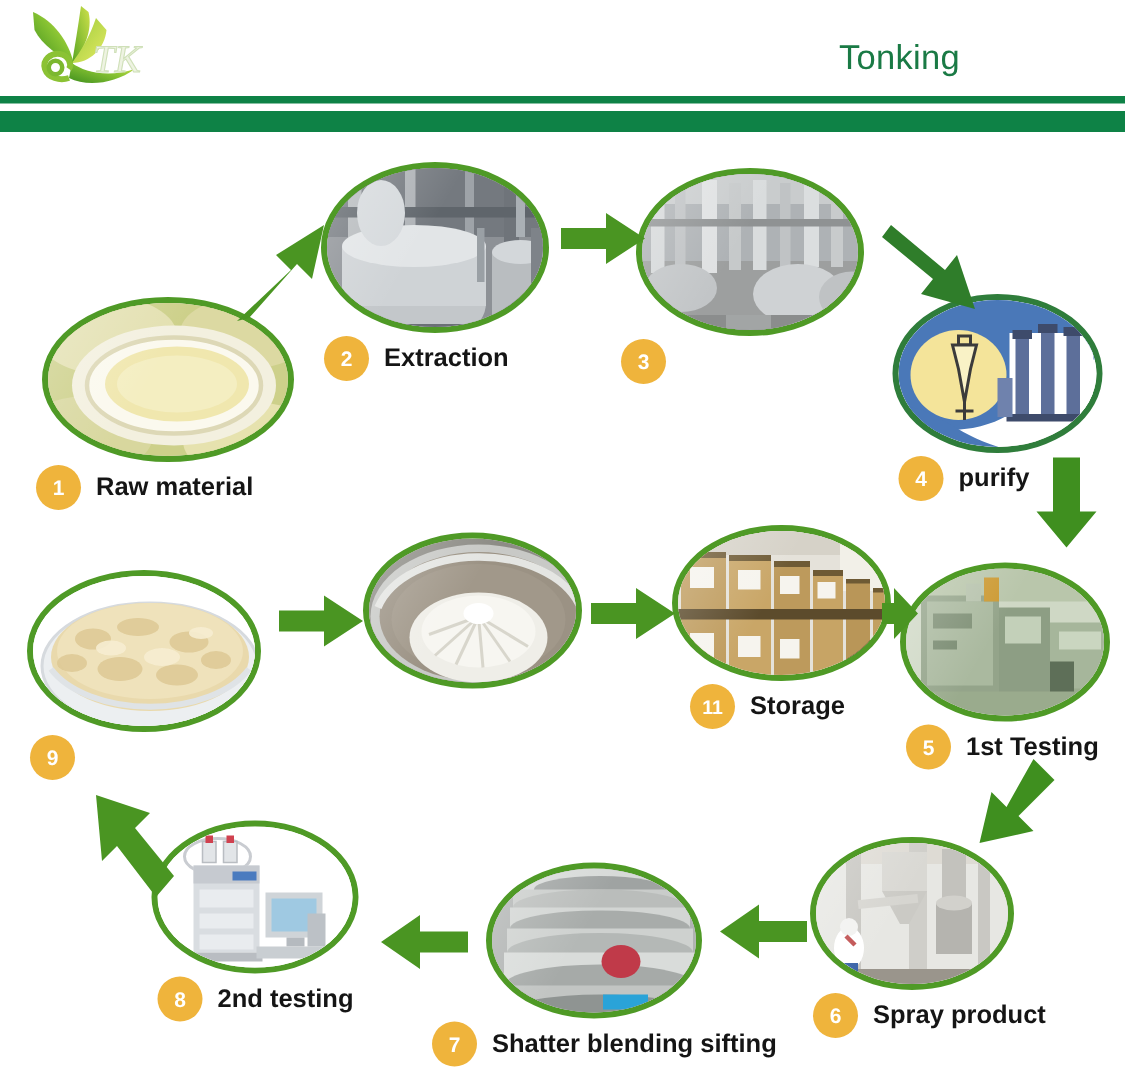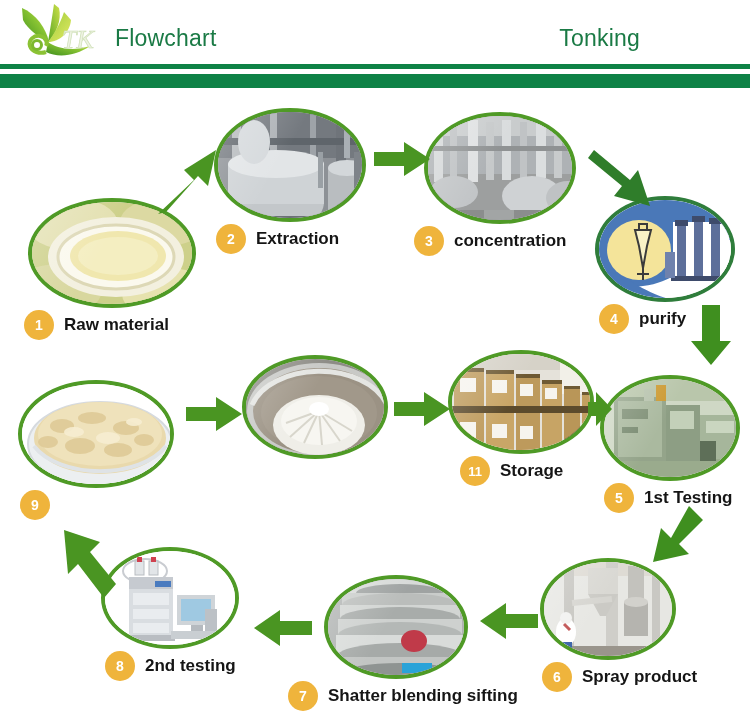--- a/index.html
+++ b/index.html
@@ -90,21 +90,20 @@
         <path d="M16 6 C30 12 40 26 43 40 C34 36 22 28 17 18 Z" fill="url(#lg1)"></path>
         <path d="M48 2 C46 16 44 28 42 40 C50 32 56 18 53 6 Z" fill="url(#lg2)"></path>
         <path d="M58 10 C54 22 48 32 42 40 C54 40 64 30 65 18 Z" fill="url(#lg3)"></path>
         <path d="M42 40 C50 46 66 50 84 44 C70 54 52 56 40 50 Z" fill="url(#lg1)"></path>
         <path d="M40 50 C34 52 26 50 24 44 C22 38 28 33 34 34 C40 35 42 41 40 44" fill="none" stroke="#8bc234" stroke-width="4"></path>
         <circle cx="31" cy="43" r="4.5" fill="none" stroke="#7cb82f" stroke-width="3"></circle>
         <text x="56" y="46" font-family="'Liberation Serif','DejaVu Serif',serif" font-size="26" font-style="italic" fill="#eef3e2" stroke="#cfe0b8" stroke-width="0.7">TK</text>
       </svg>
     </div>
 
-    <div class="header-title">Flowchart</div>
     <div class="header-brand">Tonking</div>
 
     <div class="bar-thin"></div>
     <div class="bar-thick"></div>
   </div>
 
   <div class="step" style="left:28px;top:198px;">
     <div class="bubble" style="width:168px;height:110px;">
       <div class="art">
         <svg width="168" height="110" viewBox="0 0 168 110" preserveAspectRatio="none">
@@ -179,21 +178,20 @@
           <ellipse cx="104" cy="80" rx="30" ry="20" fill="#cfd2d4"></ellipse>
           <ellipse cx="140" cy="82" rx="22" ry="17" fill="#bfc2c4"></ellipse>
           <rect x="0" y="94" width="152" height="18" fill="#8b8d8d"></rect>
           <rect x="56" y="94" width="30" height="18" fill="#a2a5a5"></rect>
         </svg>
       </div>
       <div class="sheen"></div>
     </div>
     <div class="caption" style="left:-10px;top:114px;">
       <div class="badge">3</div>
-      <div class="cap-label">concentration</div>
     </div>
   </div>
 
   <div class="step" style="left:595px;top:196px;">
     <div class="bubble" style="width:140px;height:106px;border-color:#2f7d3b;">
       <div class="art">
         <svg width="140" height="106" viewBox="0 0 140 106" preserveAspectRatio="none">
           <rect width="140" height="106" fill="#ffffff"></rect>
           <path d="M0 0 H140 V40 C100 34 96 80 44 86 C20 88 8 96 0 106 Z" fill="#4a78b8"></path>
           <path d="M0 70 C26 72 40 92 74 100 C96 104 120 102 140 96 V106 H0 Z" fill="#4a78b8"></path>

